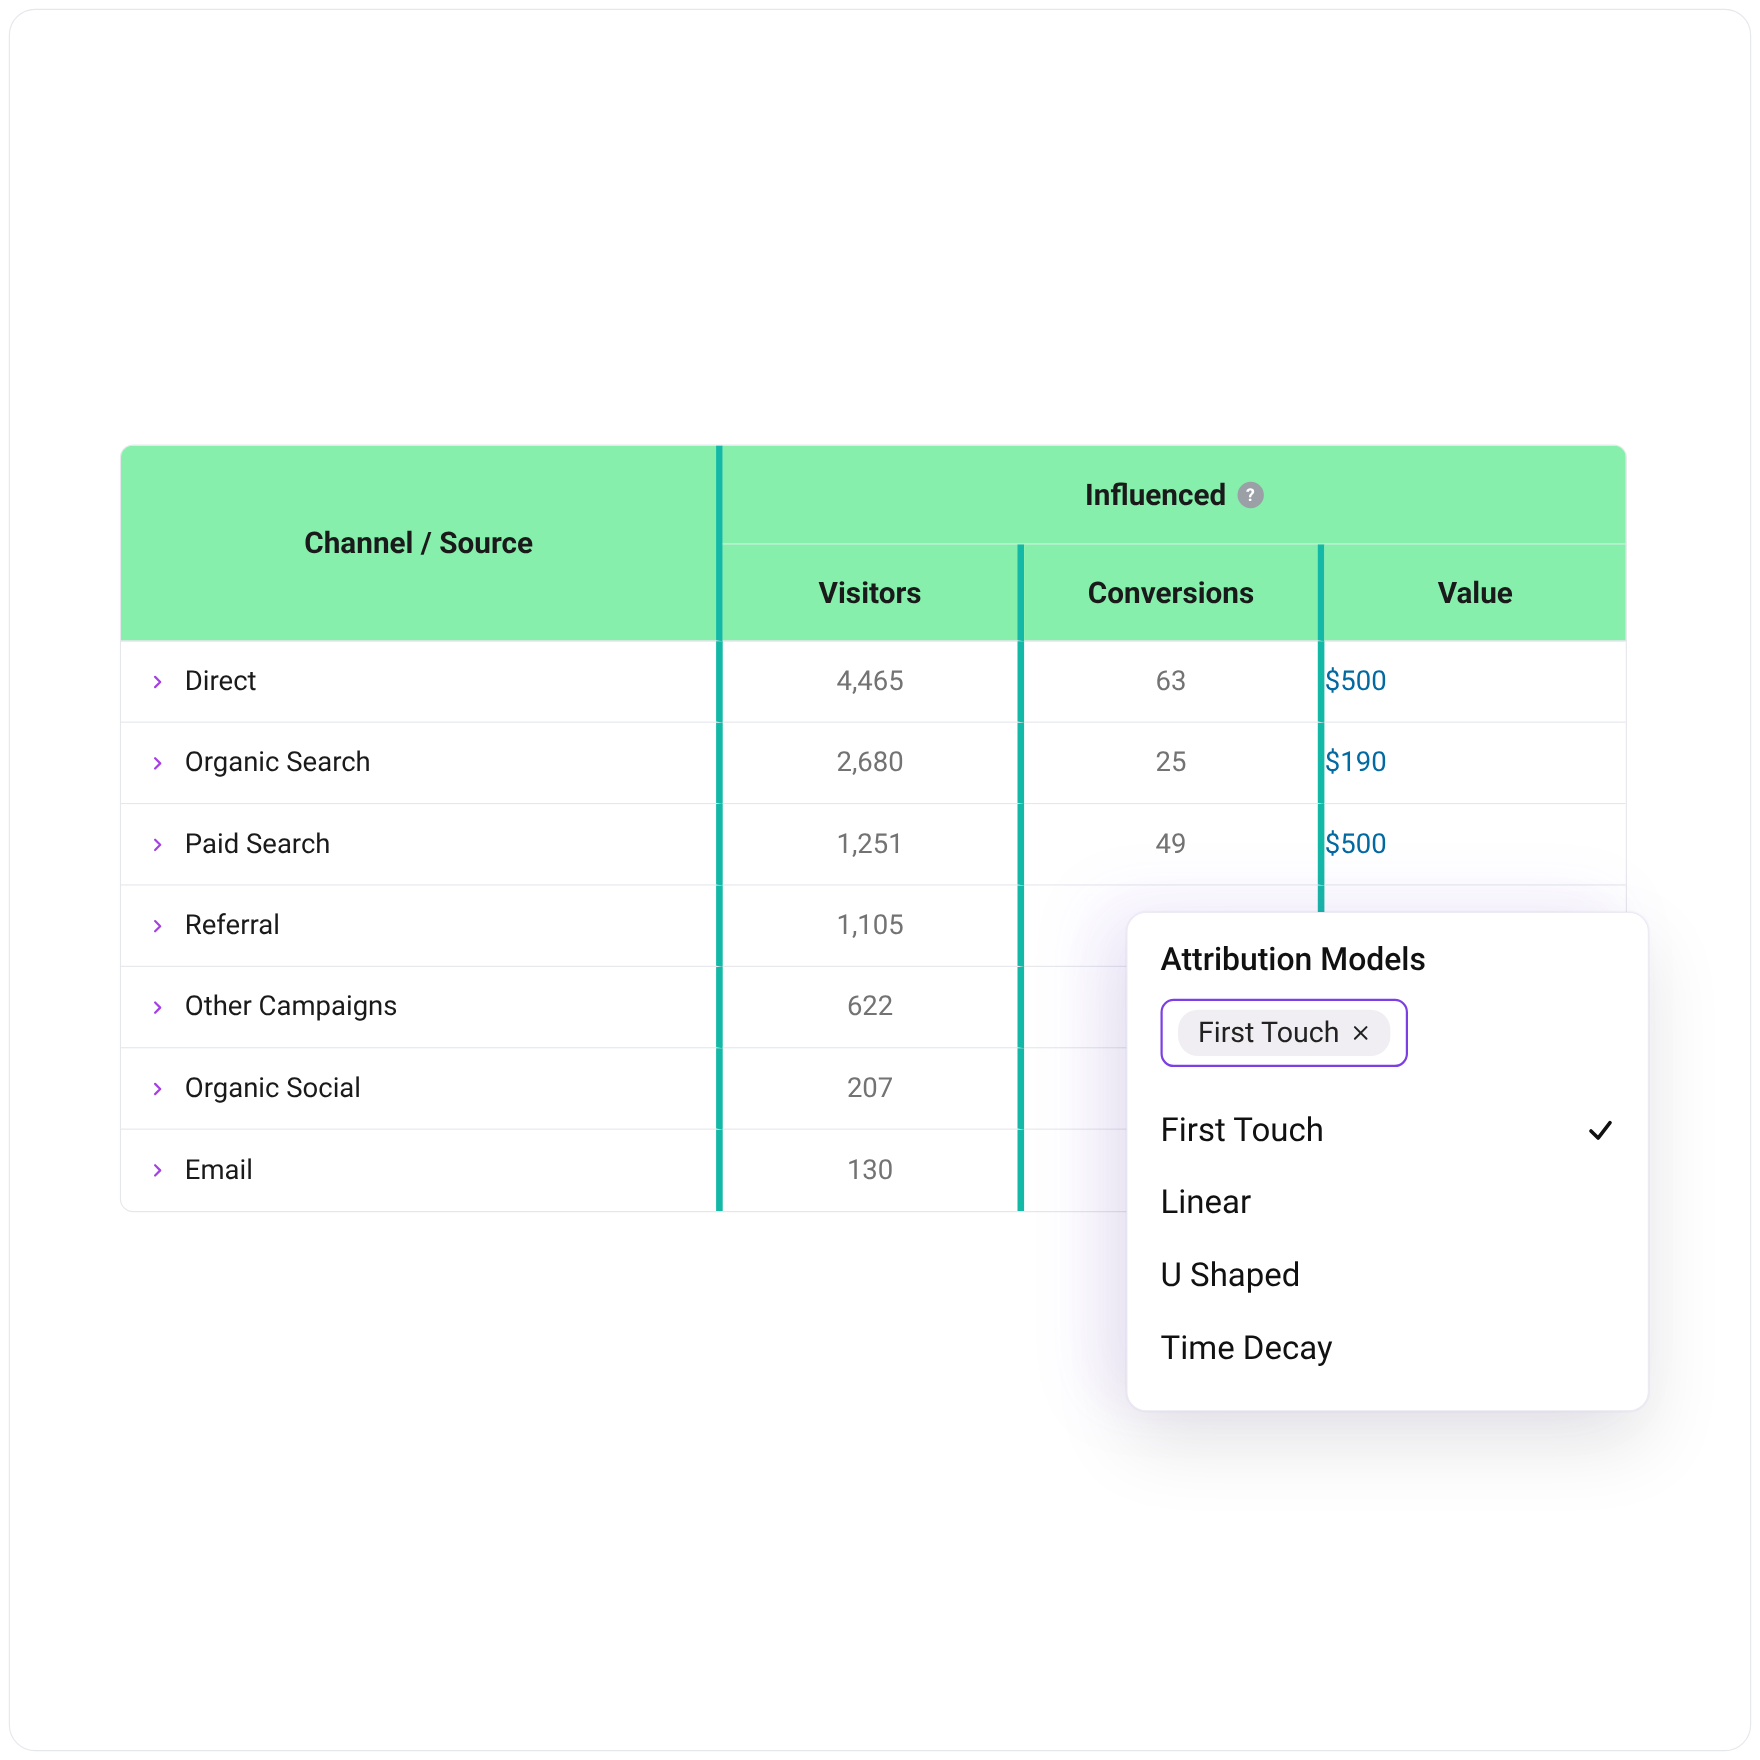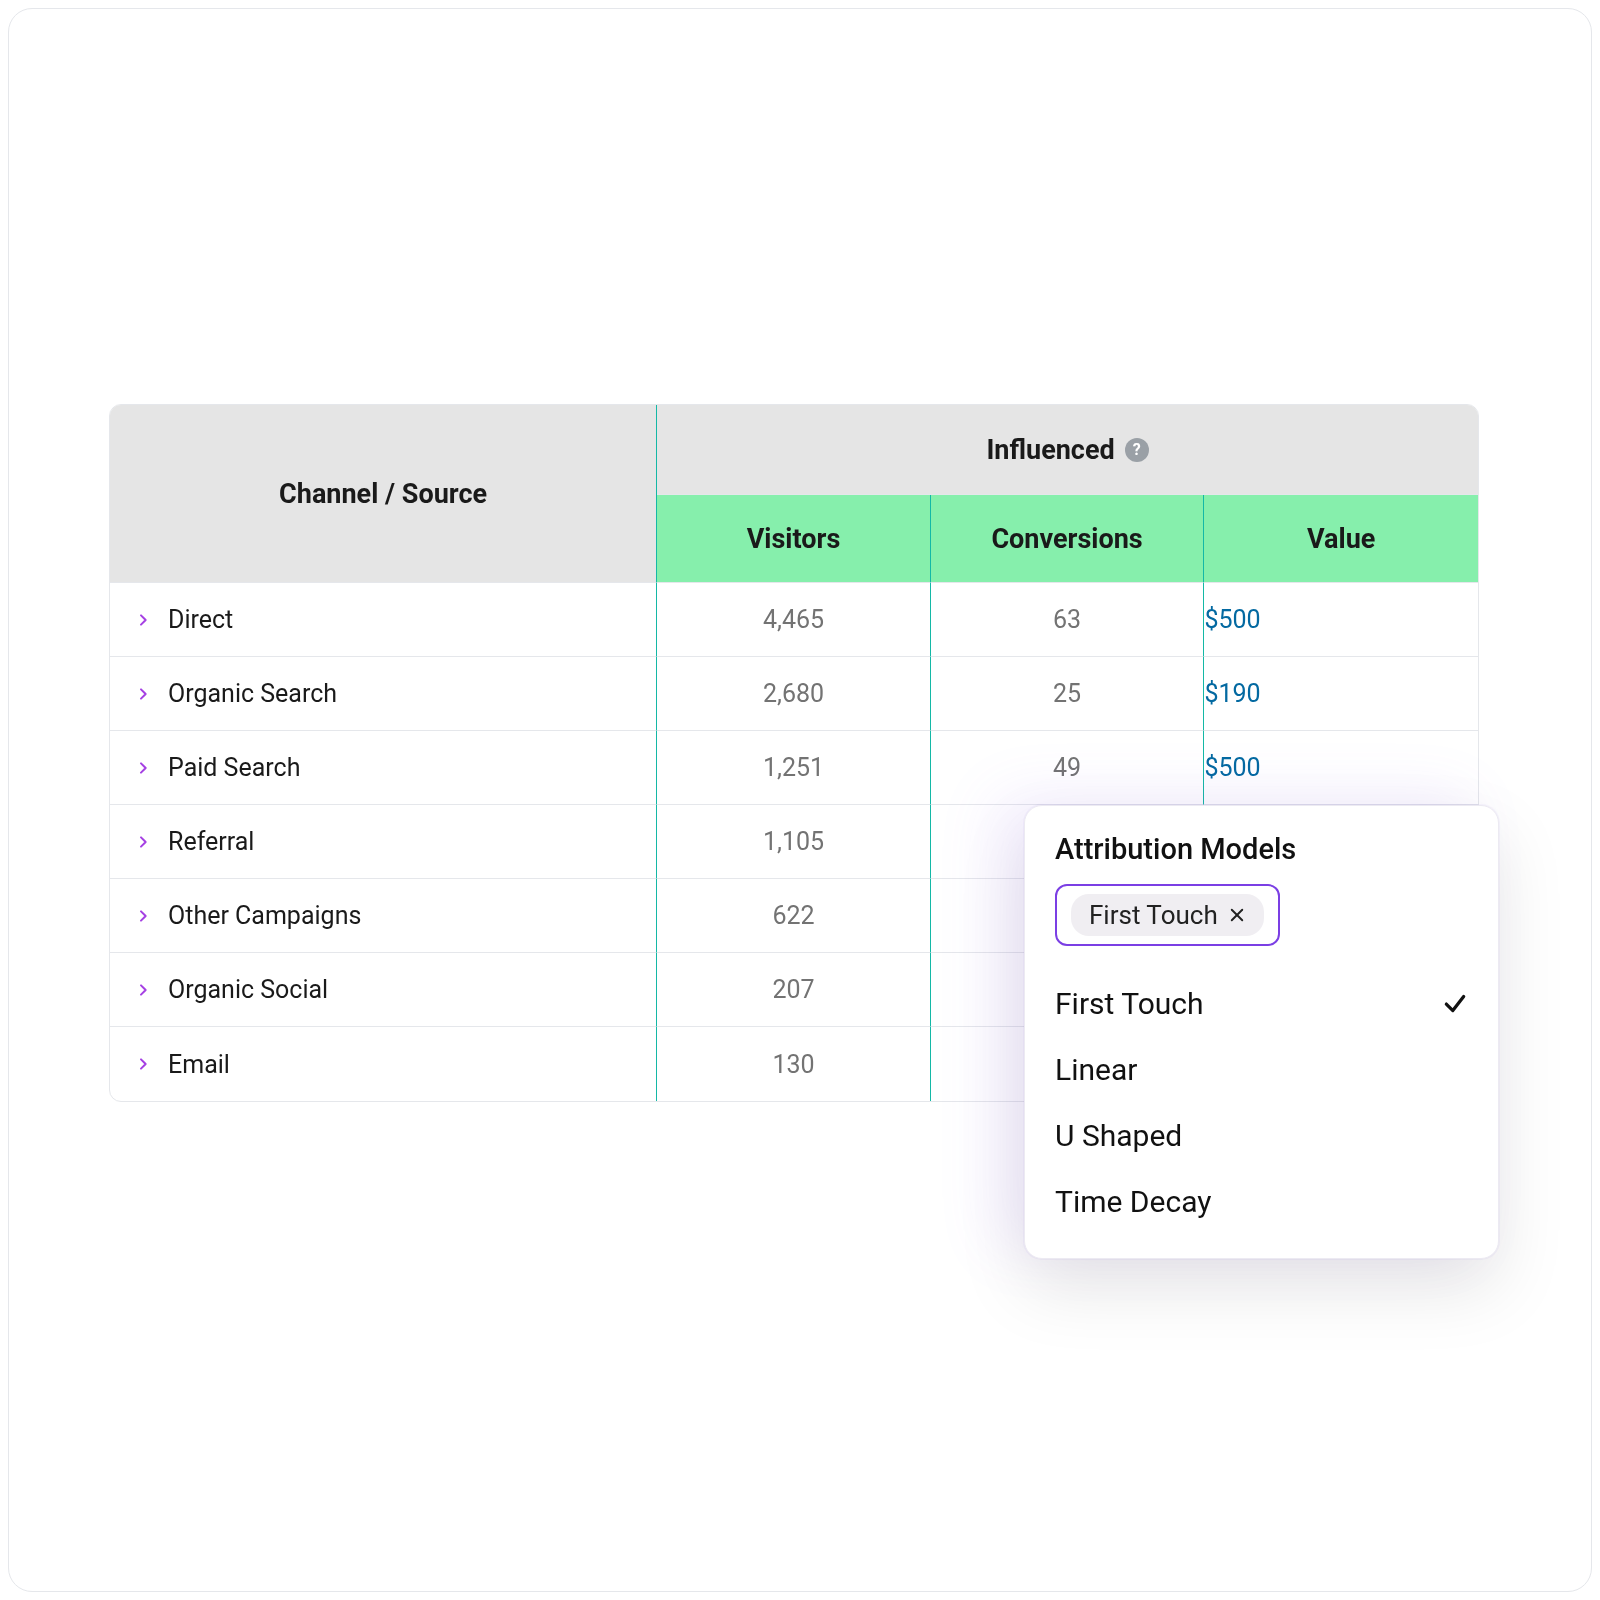--- a/index.html
+++ b/index.html
@@ -29,37 +29,37 @@
   table.data {
     width: 100%;
     border-collapse: separate;
     border-spacing: 0;
     border: 1px solid #e5e7eb;
     border-radius: 12px;
     overflow: hidden;
     background: #fff;
   }
   table.data th, table.data td {
-    border-right: 1px solid #14b8a6;
+    border-right: 6px solid #14b8a6;
     border-bottom: 1px solid #e5e7eb;
     padding: 0;
   }
   table.data th:last-child, table.data td:last-child { border-right: none; }
   table.data tbody tr:last-child td { border-bottom: none; }
 
   .col-channel { width: 530px; }
   .col-num { width: 265px; }
 
   th.group-head {
     height: 90px;
     font-size: 27px;
     font-weight: 700;
     color: #1a1a1a;
     text-align: center;
-    background: #e5e5e5;
+    background: #86efac;
   }
   .influenced-wrap {
     display: inline-flex;
     align-items: center;
     gap: 10px;
   }
   .help-dot {
     display: inline-flex;
     align-items: center;
     justify-content: center;
@@ -107,21 +107,21 @@
     color: #1a1a1a;
     font-size: 25px;
   }
   td.num { text-align: center; color: #737373; }
   td.val { text-align: left; font-weight: 400; color: #0369a1; }
 
   
   .popover {
     position: absolute;
     left: 1015px;
-    top: 796px;
+    top: 820px;
     width: 475px;
     background: #fff;
     border: 1px solid #eceaf2;
     border-radius: 18px;
     box-shadow:
       0 0 0 1px rgba(120,80,220,0.05),
       -30px -10px 60px rgba(150,100,255,0.10),
       0 30px 70px rgba(0,0,0,0.10);
     padding: 26px 30px 24px 30px;
   }

